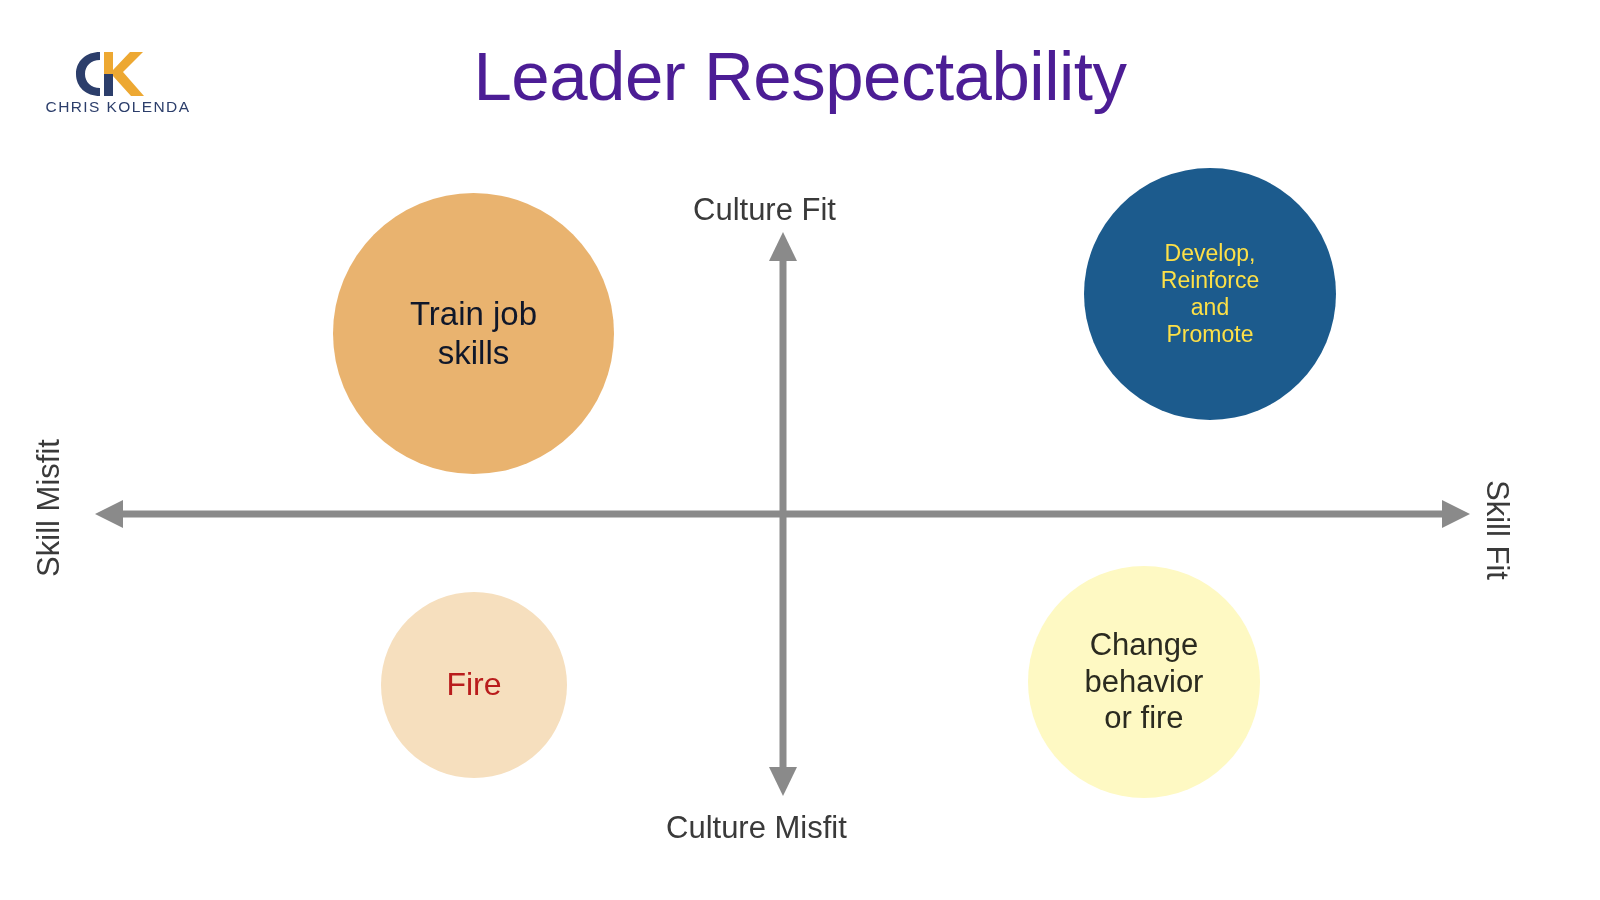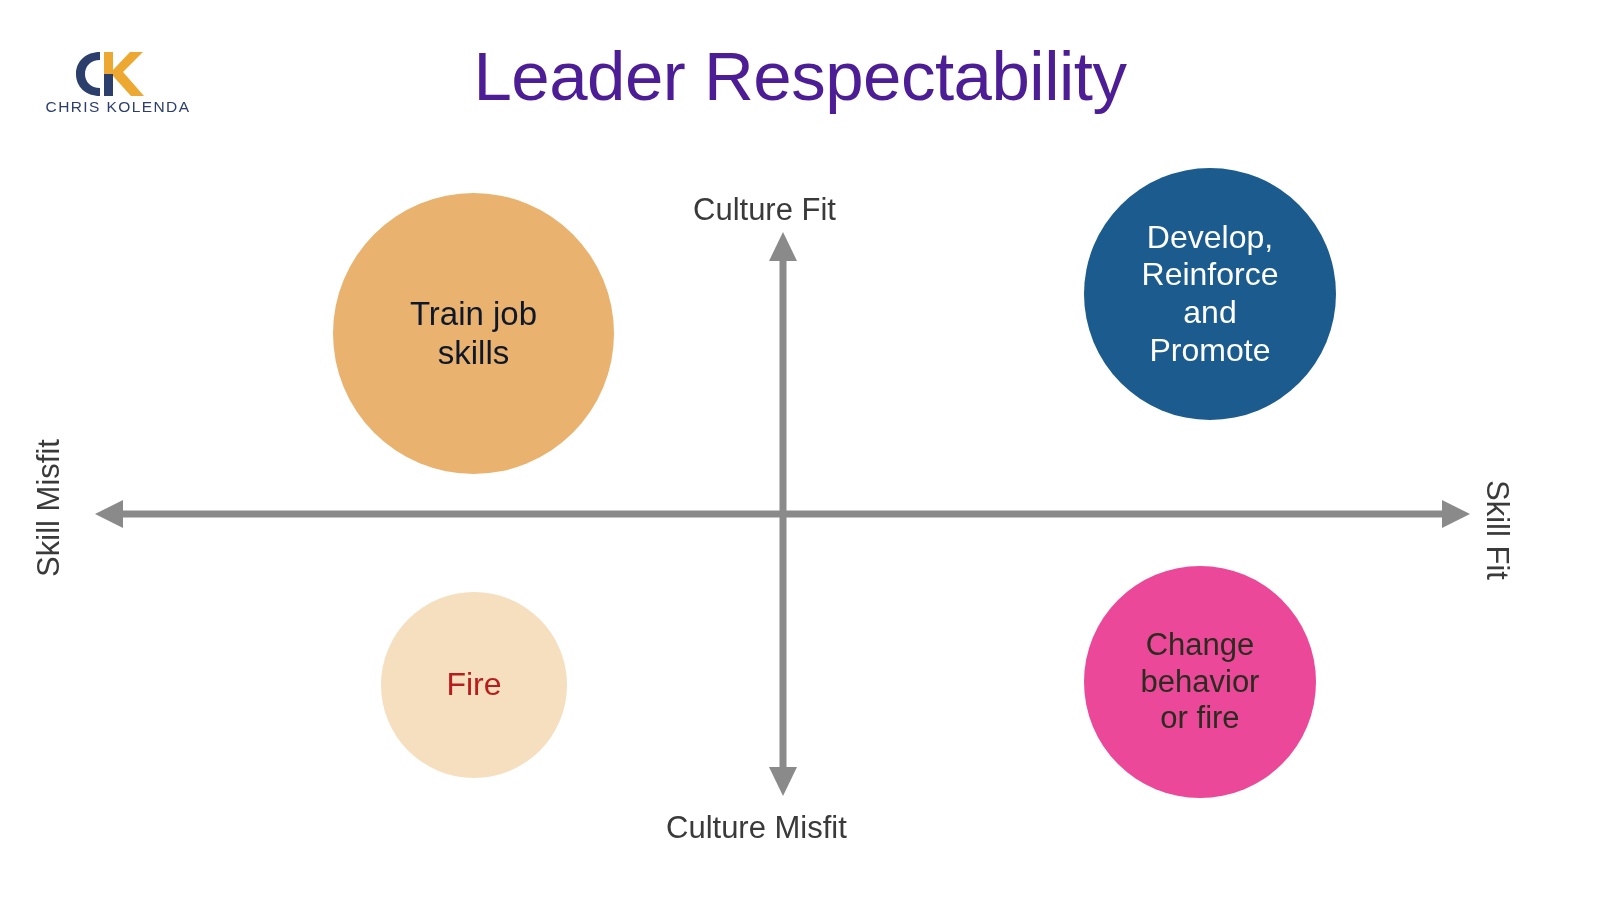--- a/index.html
+++ b/index.html
@@ -132,40 +132,40 @@
     color: #0f172a;
     font-size: 33px;
     line-height: 1.17;
   }
   #bubble-develop {
     left: 1084px;
     top: 168px;
     width: 252px;
     height: 252px;
     background: #1c5b8d;
-    color: #ffffff;
-    font-size: 32px;
+    color: #fde047;
+    font-size: 23px;
     line-height: 1.18;
   }
   #bubble-fire {
     left: 381px;
     top: 592px;
     width: 186px;
     height: 186px;
     background: #f6dfbe;
     color: #b91c1c;
     font-size: 32px;
     line-height: 1.17;
   }
   #bubble-change {
-    left: 1084px;
+    left: 1028px;
     top: 566px;
     width: 232px;
     height: 232px;
-    background: #ec4899;
+    background: #fef9c3;
     color: #2b2b20;
     font-size: 31px;
     line-height: 1.19;
   }
 </style>
 </head>
 <body>
 
 <div id="stage">
 

